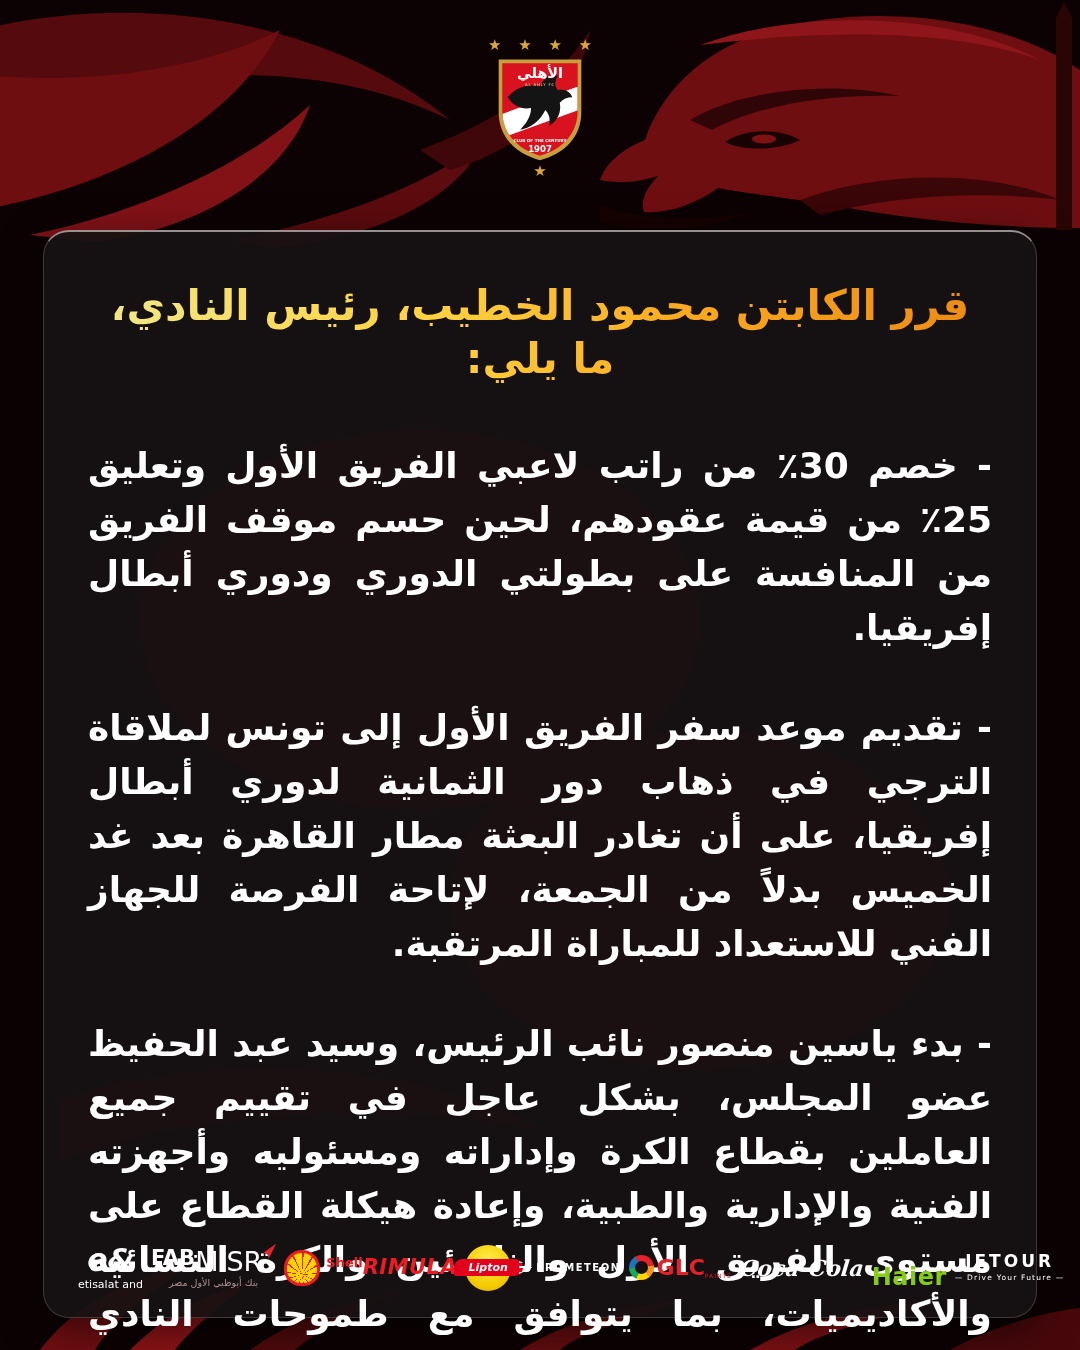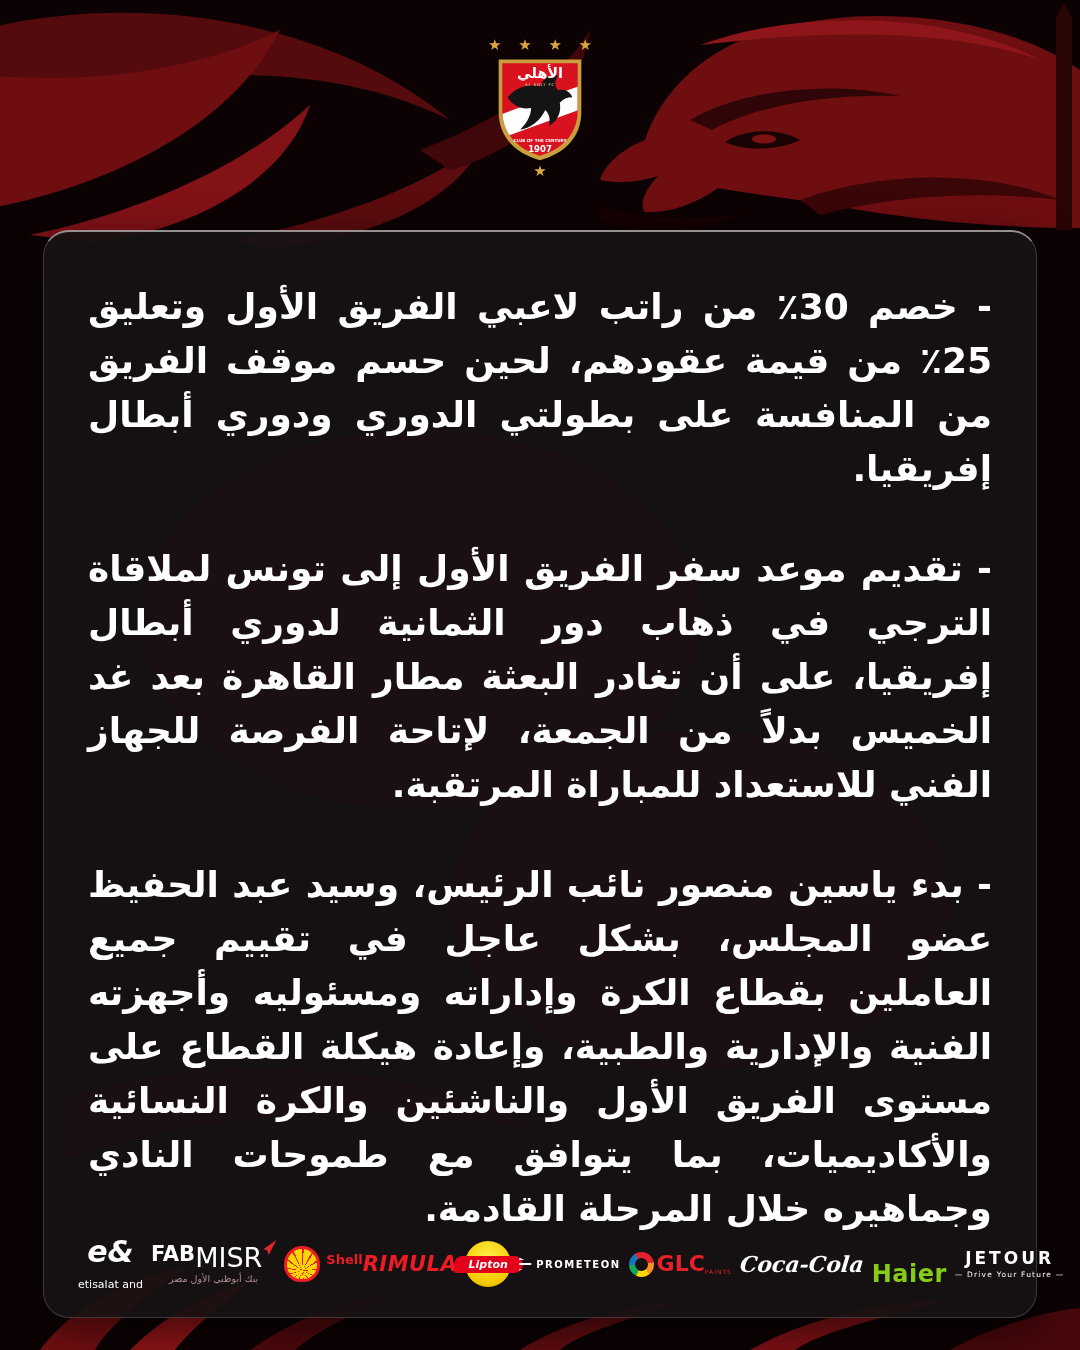--- a/index.html
+++ b/index.html
@@ -30,21 +30,21 @@
               -webkit-text-fill-color:transparent;color:#fdb32e;}
   }
   .para{margin:0 0 46px;color:#ffffff;font-weight:700;font-size:36px;line-height:54px;
         text-align:justify;}
 
   
   .sponsors{position:absolute;left:34px;right:34px;bottom:26px;display:flex;
             align-items:center;justify-content:space-between;gap:8px;direction:ltr;}
   .sp{display:flex;flex-direction:column;align-items:center;flex:0 0 auto;}
   .eand{color:#fff;font-weight:800;font-size:30px;line-height:1;font-style:italic;}
-  .eand-sub{color:#fff;font-size:11px;margin-top:11px;}
+  .eand-sub{color:#fff;font-size:11px;margin-top:3px;}
   .fab-row{display:flex;align-items:flex-start;line-height:1;}
   .fab-b{color:#fff;font-weight:800;font-size:21px;}
   .fab-l{color:#fff;font-weight:400;font-size:27px;}
   .fab-arrow{width:13px;height:15px;background:#e0262d;margin-left:1px;margin-top:-4px;
              clip-path:polygon(0 62%,100% 0,42% 100%,30% 70%);}
   .fab-sub{color:#b08f92;font-size:9.5px;margin-top:2px;}
   .shell-row{display:flex;align-items:center;gap:6px;}
   .pecten{width:36px;height:36px;border-radius:50% 50% 46% 46%;box-sizing:border-box;
           border:3px solid #ec1c24;
           background:repeating-conic-gradient(from -84deg at 50% 72%,#ec1c24 0 5deg,#ffd500 5deg 28deg);}
@@ -128,20 +128,21 @@
       </g>
       <text x="50" y="25" text-anchor="middle" fill="#ffffff" font-size="16" font-weight="bold" font-family="DejaVu Sans, sans-serif">الأهلي</text>
       <text x="50" y="33" text-anchor="middle" fill="#f3e3b3" font-size="4.2" letter-spacing="1" font-family="DejaVu Sans, sans-serif">AL AHLY FC</text>
       <text x="50" y="96" text-anchor="middle" fill="#ffffff" font-size="4.6" font-weight="bold" font-family="DejaVu Sans, sans-serif">CLUB OF THE CENTURY</text>
       <text x="50" y="107" text-anchor="middle" fill="#ffffff" font-size="9.5" font-weight="bold" font-family="DejaVu Sans, sans-serif">1907</text>
     </svg>
     <div class="star-bottom">★</div>
   </div>
 
   <div class="card">
+    <h1 class="headline">قرر الكابتن محمود الخطيب، رئيس النادي، ما يلي:</h1>
     <p class="para">-  خصم 30٪ من راتب لاعبي الفريق الأول وتعليق 25٪ من قيمة عقودهم، لحين حسم موقف الفريق من المنافسة على بطولتي الدوري ودوري أبطال إفريقيا.</p>
     <p class="para">- تقديم موعد سفر الفريق الأول إلى تونس لملاقاة الترجي في ذهاب دور الثمانية لدوري أبطال إفريقيا، على أن تغادر البعثة مطار القاهرة بعد غد الخميس بدلاً من الجمعة، لإتاحة الفرصة للجهاز الفني للاستعداد للمباراة المرتقبة.</p>
     <p class="para">- بدء ياسين منصور نائب الرئيس، وسيد عبد الحفيظ عضو المجلس، بشكل عاجل في تقييم جميع العاملين بقطاع الكرة وإداراته ومسئوليه وأجهزته الفنية والإدارية والطبية، وإعادة هيكلة القطاع على مستوى الفريق الأول والناشئين والكرة النسائية والأكاديميات، بما يتوافق مع طموحات النادي وجماهيره خلال المرحلة القادمة.</p>
 
     <div class="sponsors">
       <div class="sp">
         <div class="eand">e&amp;</div>
         <div class="eand-sub">etisalat and</div>
       </div>
       <div class="sp">

